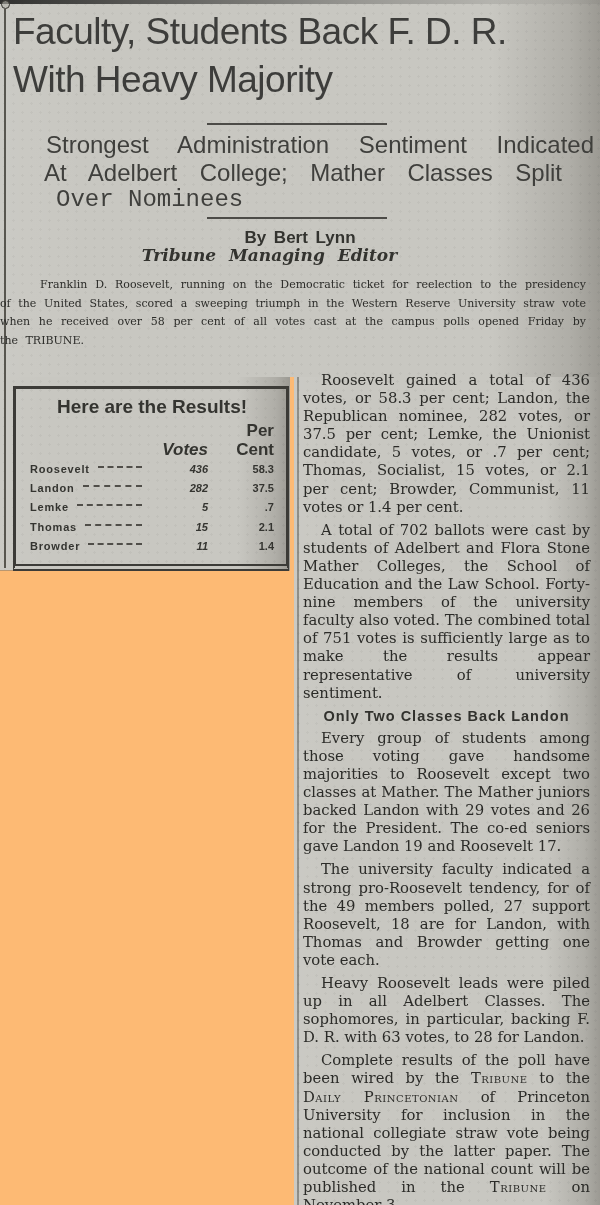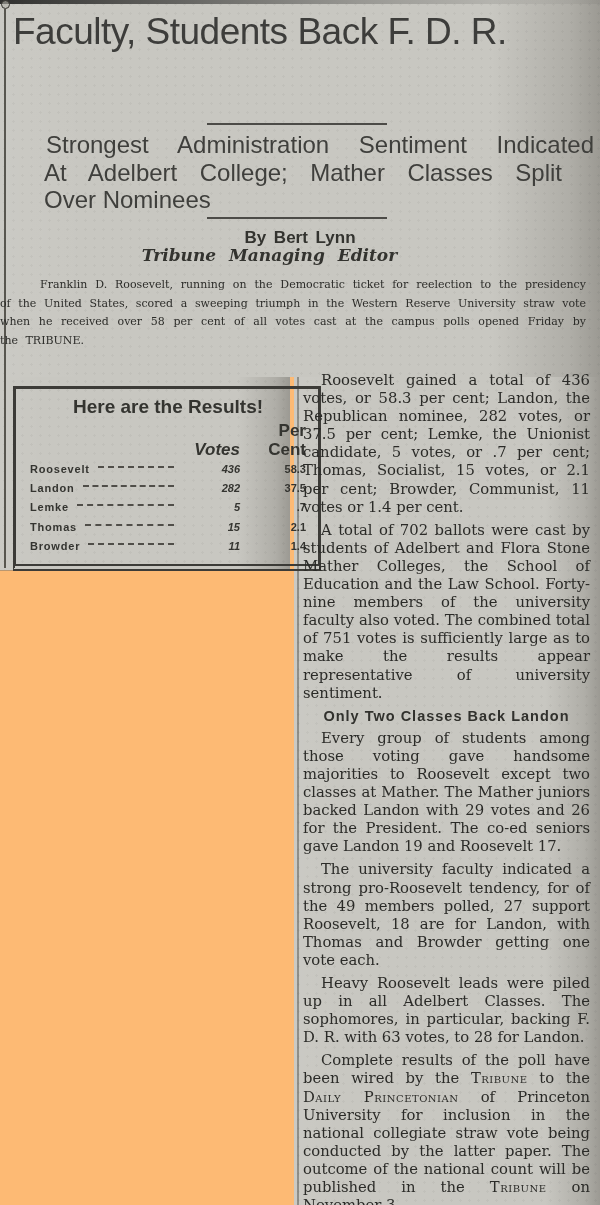--- a/index.html
+++ b/index.html
@@ -44,40 +44,40 @@
   #sep1{top:123px;}
   #sep2{top:217px;}
   .deck{
     position:absolute;left:14px;top:131px;
     font-family:"Liberation Sans", sans-serif;
     font-size:24px;line-height:27.5px;color:#3f3f3c;
   }
   .deck-line{white-space:nowrap;margin-left:32px;}
   .deck-l1{width:548px;text-align:justify;text-align-last:justify;}
   .deck-l2{width:518px;margin-left:30px;text-align:justify;text-align-last:justify;}
-  .deck-l3{margin-left:30px;}
+  .deck-l3{margin-left:42px;font-family:Liberation Mono, monospace;}
   .byline{
     position:absolute;left:0;top:228px;width:600px;text-align:center;
     font-family:"Liberation Sans", sans-serif;font-weight:bold;
     font-size:17px;color:#33332f;word-spacing:3px;
   }
   .byline-title{
     position:absolute;left:0;top:245px;width:539px;text-align:center;
     font-family:"DejaVu Serif", serif;font-weight:bold;font-style:italic;
     font-size:17px;color:#33332f;word-spacing:7px;
   }
   
   .lead{
     position:absolute;left:0;top:276px;width:586px;
     font-size:11px;line-height:18.6px;text-align:justify;
     text-indent:40px;word-spacing:4px;color:#2c2c29;
   }
   
   .results-box{
-    position:absolute;left:13px;top:386px;width:308px;
+    position:absolute;left:13px;top:386px;width:276px;
     border:3px solid #3c3b37;border-bottom:7px double #3c3b37;
     box-sizing:border-box;padding:5px 12px 8px 14px;
     font-family:"Liberation Sans", sans-serif;color:#343430;
   }
   .rb-title{text-align:center;font-weight:bold;font-size:19px;margin:2px 0 3px;}
   .rb-hrow,.rb-row{display:flex;align-items:center;}
   .rb-hrow{font-weight:bold;font-size:17px;height:19px;}
   .rb-row{font-weight:bold;font-size:11px;height:19.4px;}
   .rb-fill{flex:1;}
   .rb-name{letter-spacing:0.8px;white-space:nowrap;}
@@ -104,20 +104,21 @@
 
   <div class="paper" id="paper-top"></div>
   <div class="paper" id="paper-left"></div>
   <div class="paper" id="paper-right"></div>
 
   <div class="pin"></div>
   <div class="left-rule"></div>
 
   <div class="headline">
     <div class="hl-line">Faculty, Students Back F. D. R.</div>
+    <div class="hl-line">With Heavy Majority</div>
   </div>
 
   <div class="rule-sep" id="sep1"></div>
 
   <div class="deck">
     <div class="deck-line deck-l1">Strongest Administration Sentiment Indicated</div>
     <div class="deck-line deck-l2">At Adelbert College; Mather Classes Split</div>
     <div class="deck-line deck-l3">Over Nominees</div>
   </div>
 

